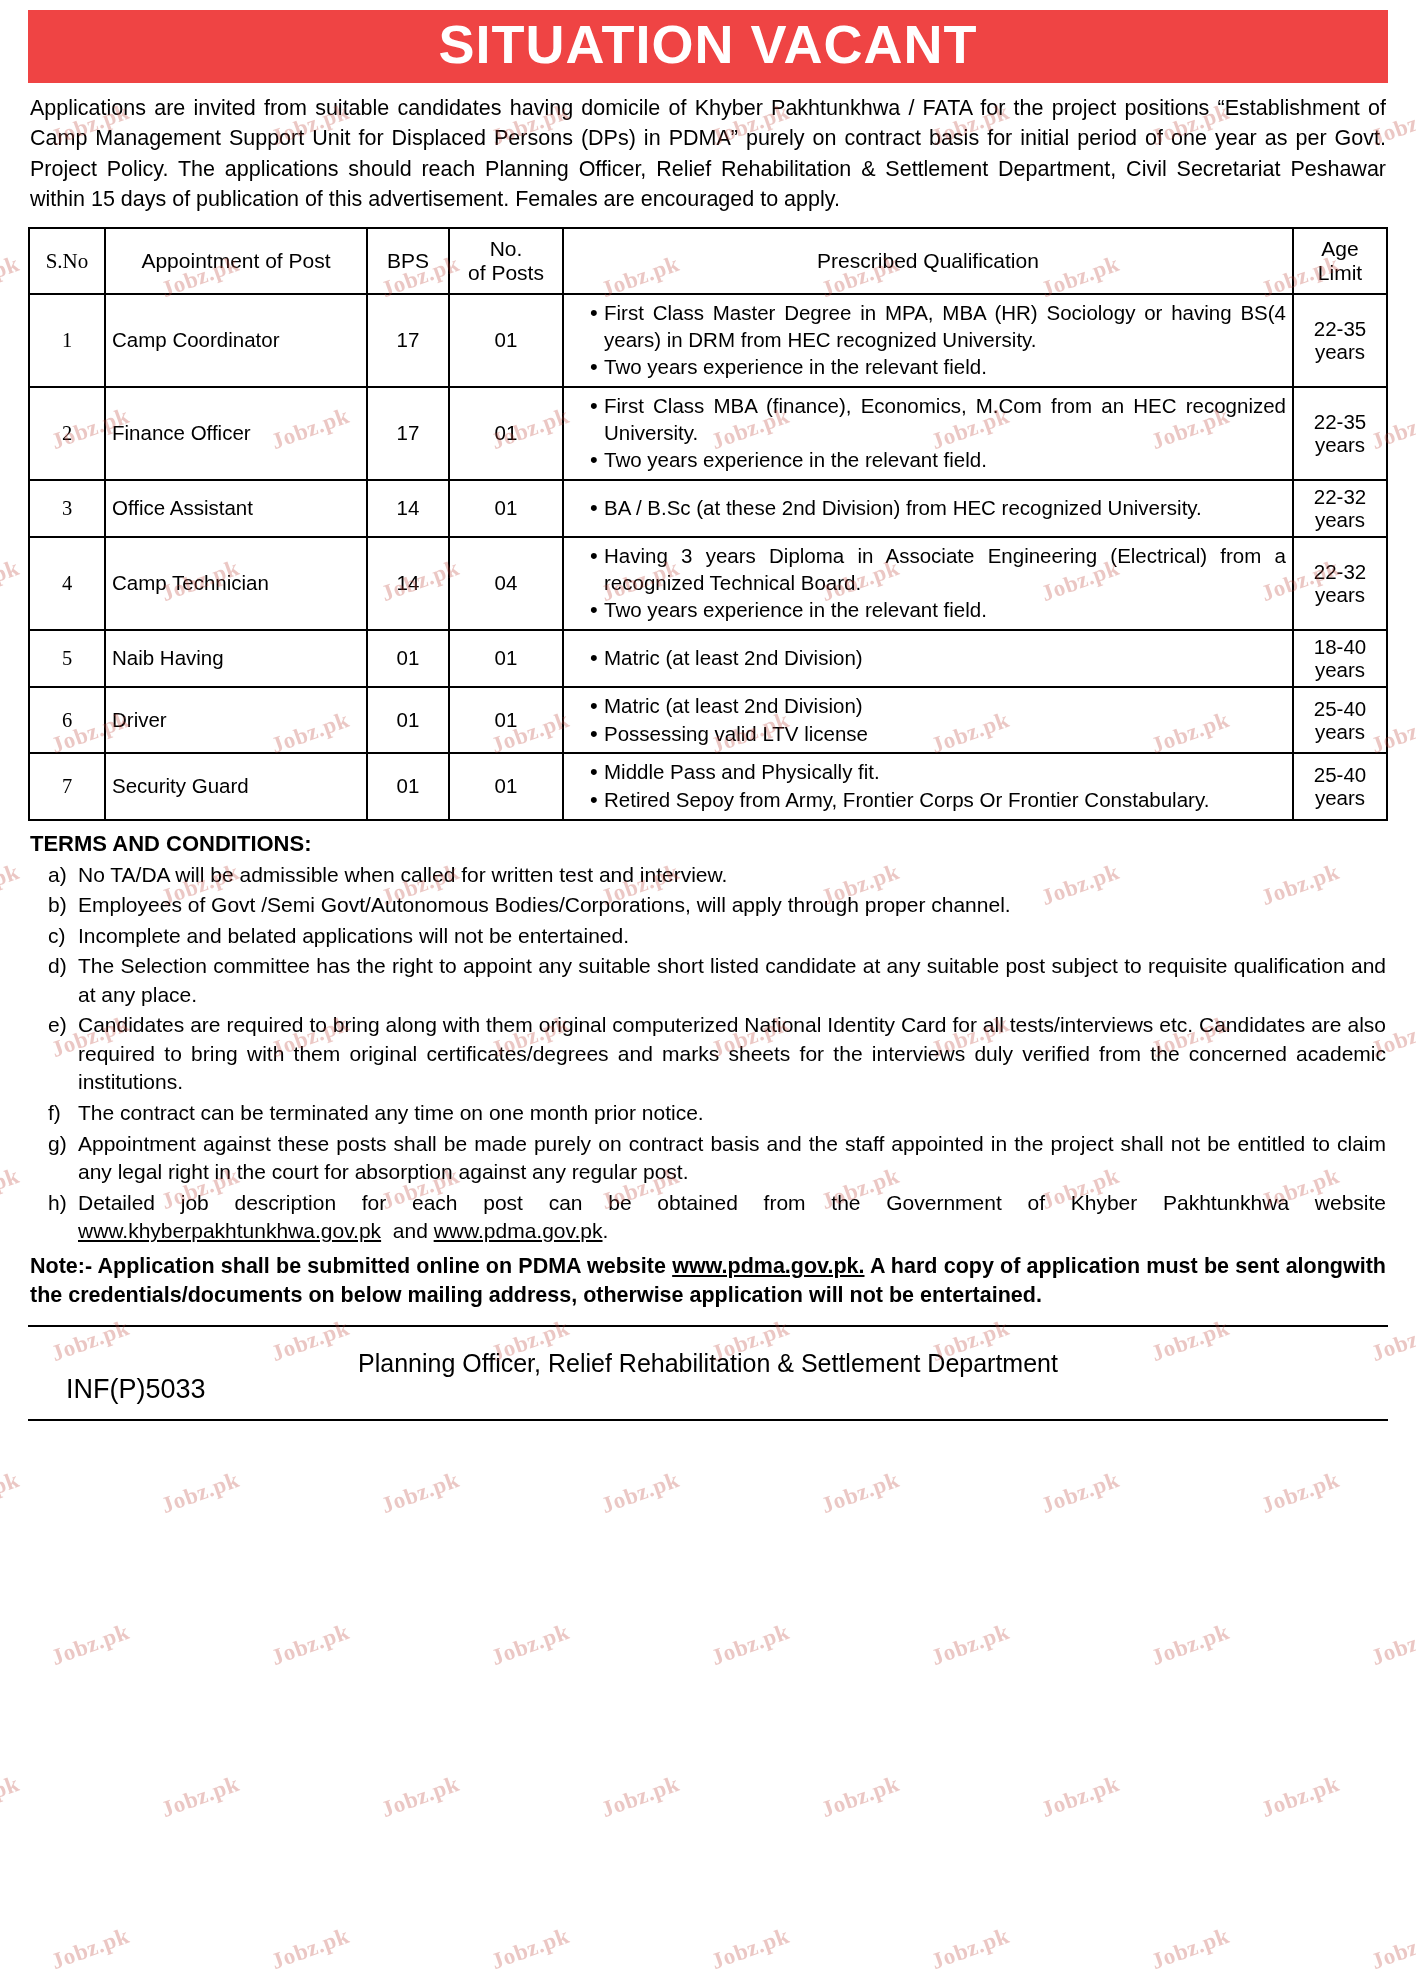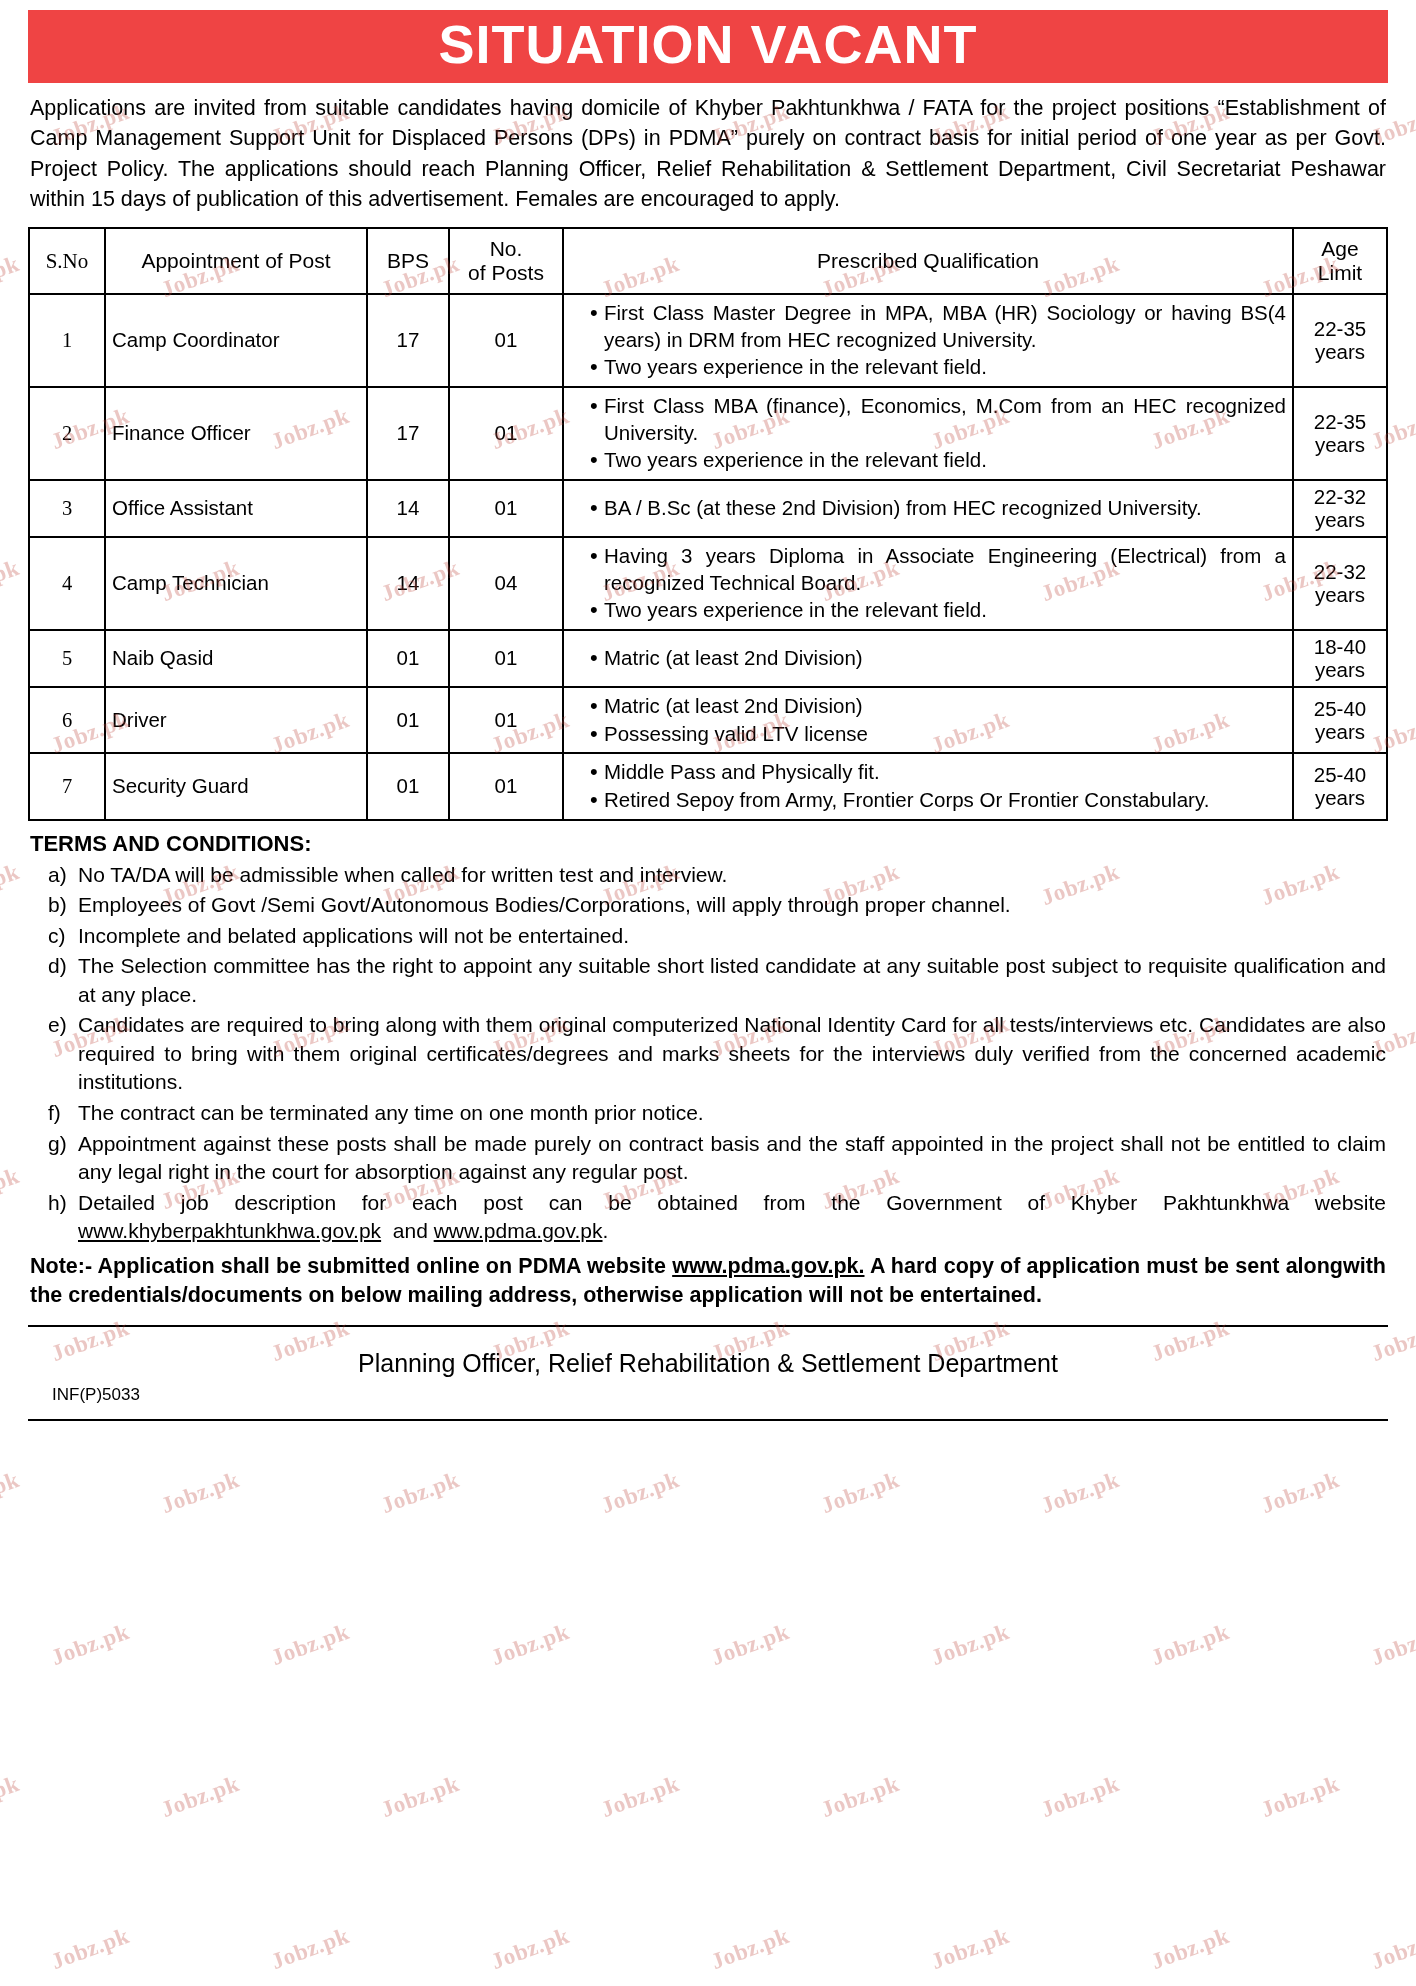--- a/index.html
+++ b/index.html
@@ -178,23 +178,23 @@
     position: relative;
     z-index: 2;
     padding-top: 20px;
     text-align: center;
     font-size: 25px;
     line-height: 1.3;
   }
   .footer .line1, .footer .line2 { display: block; }
   .inf {
     position: absolute;
-    left: 24px;
+    left: 38px;
     bottom: 8px;
-    font-size: 17px;
+    font-size: 27px;
     z-index: 3;
   }
   .footer-wrap {
     position: relative;
     min-height: 86px;
   }
   .bottom-rule {
     border-top: 2px solid #000000;
     margin-top: 6px;
     position: relative;
@@ -293,21 +293,21 @@
           </ul>
         </td>
         <td class="col-age age-cell">
           <span>22-32</span><br>
           <span>years</span>
         </td>
       </tr>
 
       <tr>
         <td class="col-sno">5</td>
-        <td class="col-post post-name">Naib Qasid</td>
+        <td class="col-post post-name">Naib Having</td>
         <td class="col-bps">01</td>
         <td class="col-posts">01</td>
         <td class="col-qual qual">
           <ul class="qual-list">
             <li>Matric (at least 2nd Division)</li>
           </ul>
         </td>
         <td class="col-age age-cell">
           <span>18-40</span><br>
           <span>years</span>

